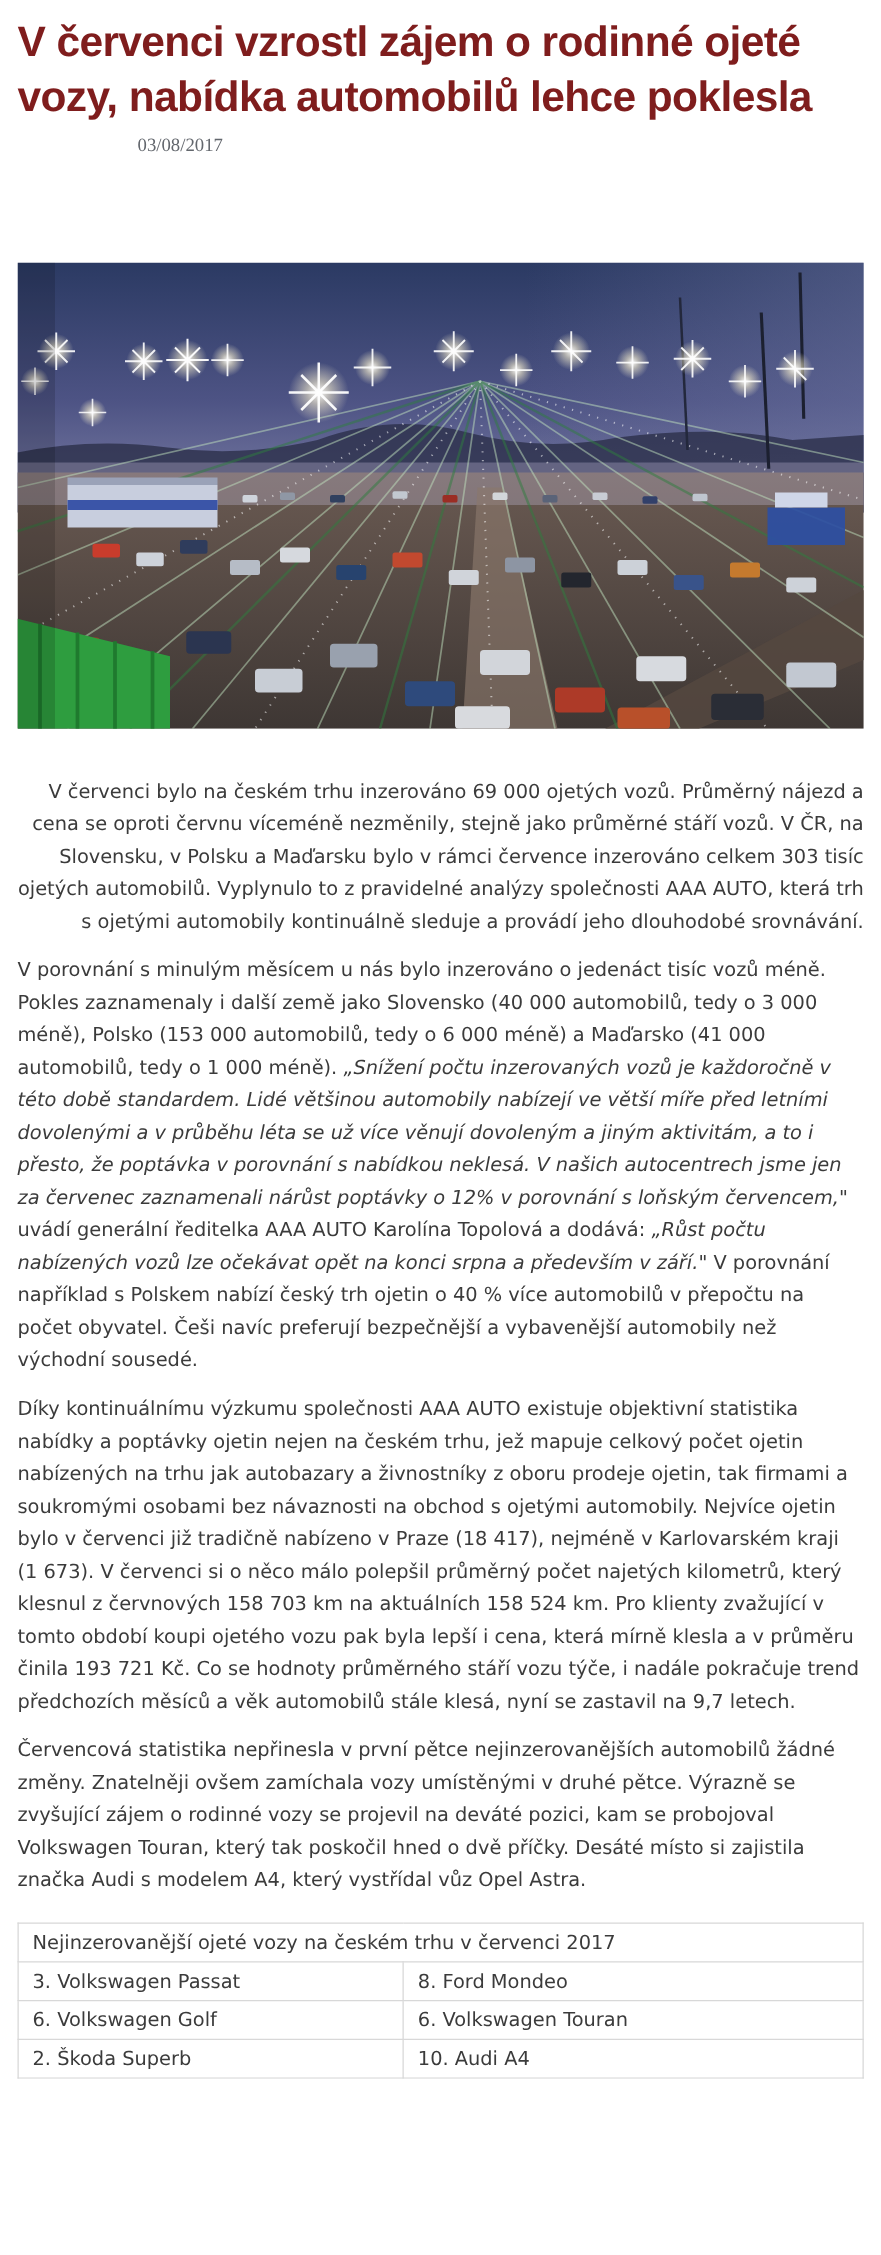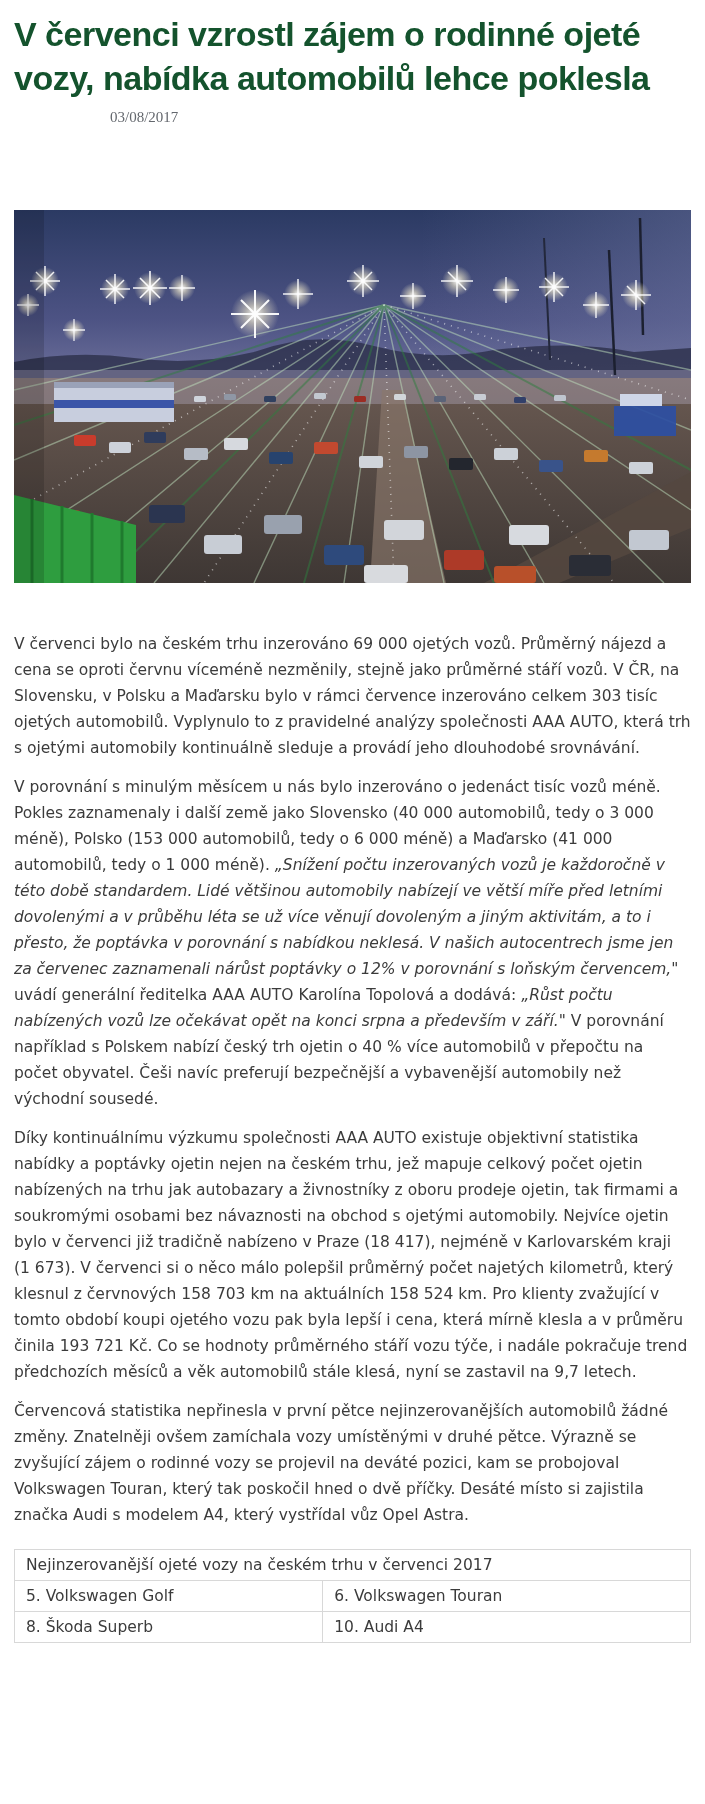--- a/index.html
+++ b/index.html
@@ -1,30 +1,30 @@
 <!DOCTYPE html>
 <html lang="cs"><head>
 <meta charset="utf-8">
 <style>
   html,body{margin:0;padding:0;background:#ffffff;}
   body{font-family:"DejaVu Sans",sans-serif;color:#3b3b3b;}
   .page{width:705px;box-sizing:border-box;padding:0 14px;overflow:hidden;}
   h1.title{
     font-family:"Liberation Sans",sans-serif;
     font-weight:700;font-size:34px;line-height:44px;
-    letter-spacing:-0.5px;color:#14532d;margin:12px 0 0 0;
+    letter-spacing:-0.5px;color:#7f1d1d;margin:12px 0 0 0;
   }
   .date{
     font-family:Liberation Serif, serif;
     font-size:15px;color:#63676d;margin:9px 0 0 96px;
   }
   .hero{margin-top:84px;width:677px;height:373px;line-height:0;}
   .hero svg{display:block;}
   p.body-p{font-size:15.5px;line-height:26px;margin:0 0 13px 0;}
-  p.body-p:first-of-type{margin-top:48px;}
+  p.body-p:first-of-type{margin-top:37px;text-align:right;}
   p.body-p em{}
   table.top-cars{
     width:100%;border-collapse:collapse;margin-top:21px;
     font-size:15.5px;color:#3b3b3b;table-layout:fixed;
   }
   table.top-cars th,table.top-cars td{
     border:1px solid #d8d8d8;padding:5px 11px;height:20px;
     font-weight:400;text-align:left;vertical-align:middle;
   }
   table.top-cars col.c1{width:45.6%;}
@@ -241,23 +241,27 @@
         <col class="c1">
         <col class="c2">
       </colgroup>
     <thead>
       <tr>
         <th colspan="2">Nejinzerovanější ojeté vozy na českém trhu v červenci 2017</th>
       </tr>
     </thead>
     <tbody>
         <tr>
-          <td>5. Volkswagen Golf</td>
+          <td>3. Volkswagen Passat</td>
+          <td>8. Ford Mondeo</td>
+        </tr>
+        <tr>
+          <td>6. Volkswagen Golf</td>
           <td>6. Volkswagen Touran</td>
         </tr>
         <tr>
-          <td>8. Škoda Superb</td>
+          <td>2. Škoda Superb</td>
           <td>10. Audi A4</td>
         </tr>
       </tbody>
   </table>
 
 </div>
 
 </body></html>

